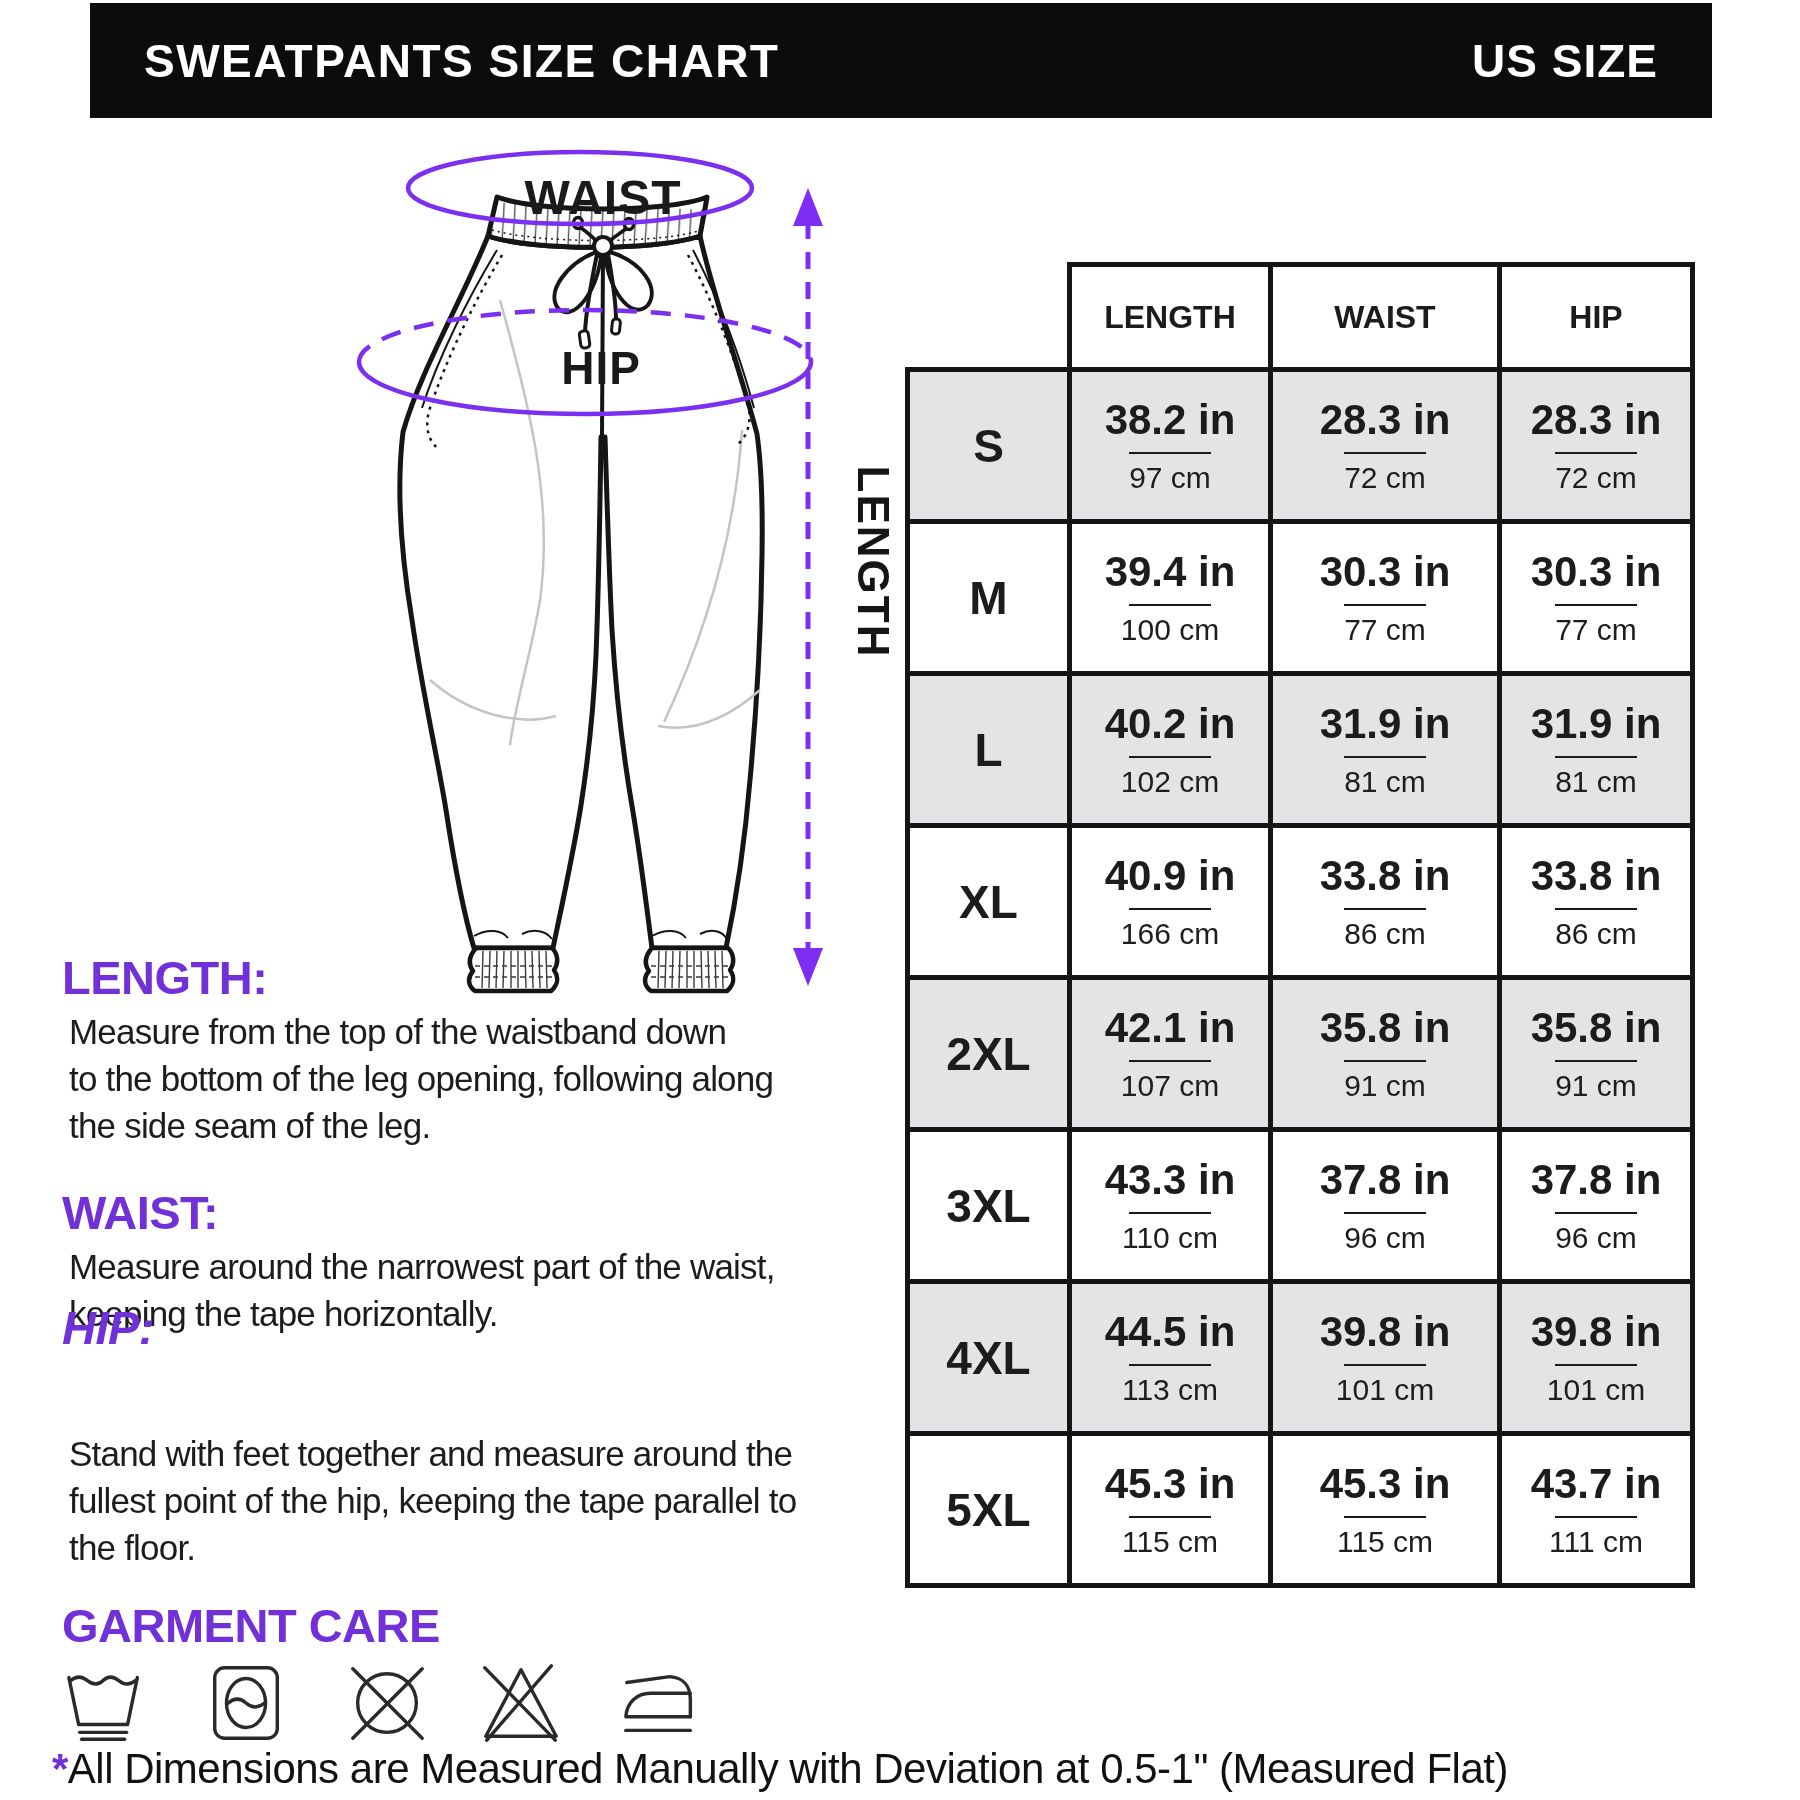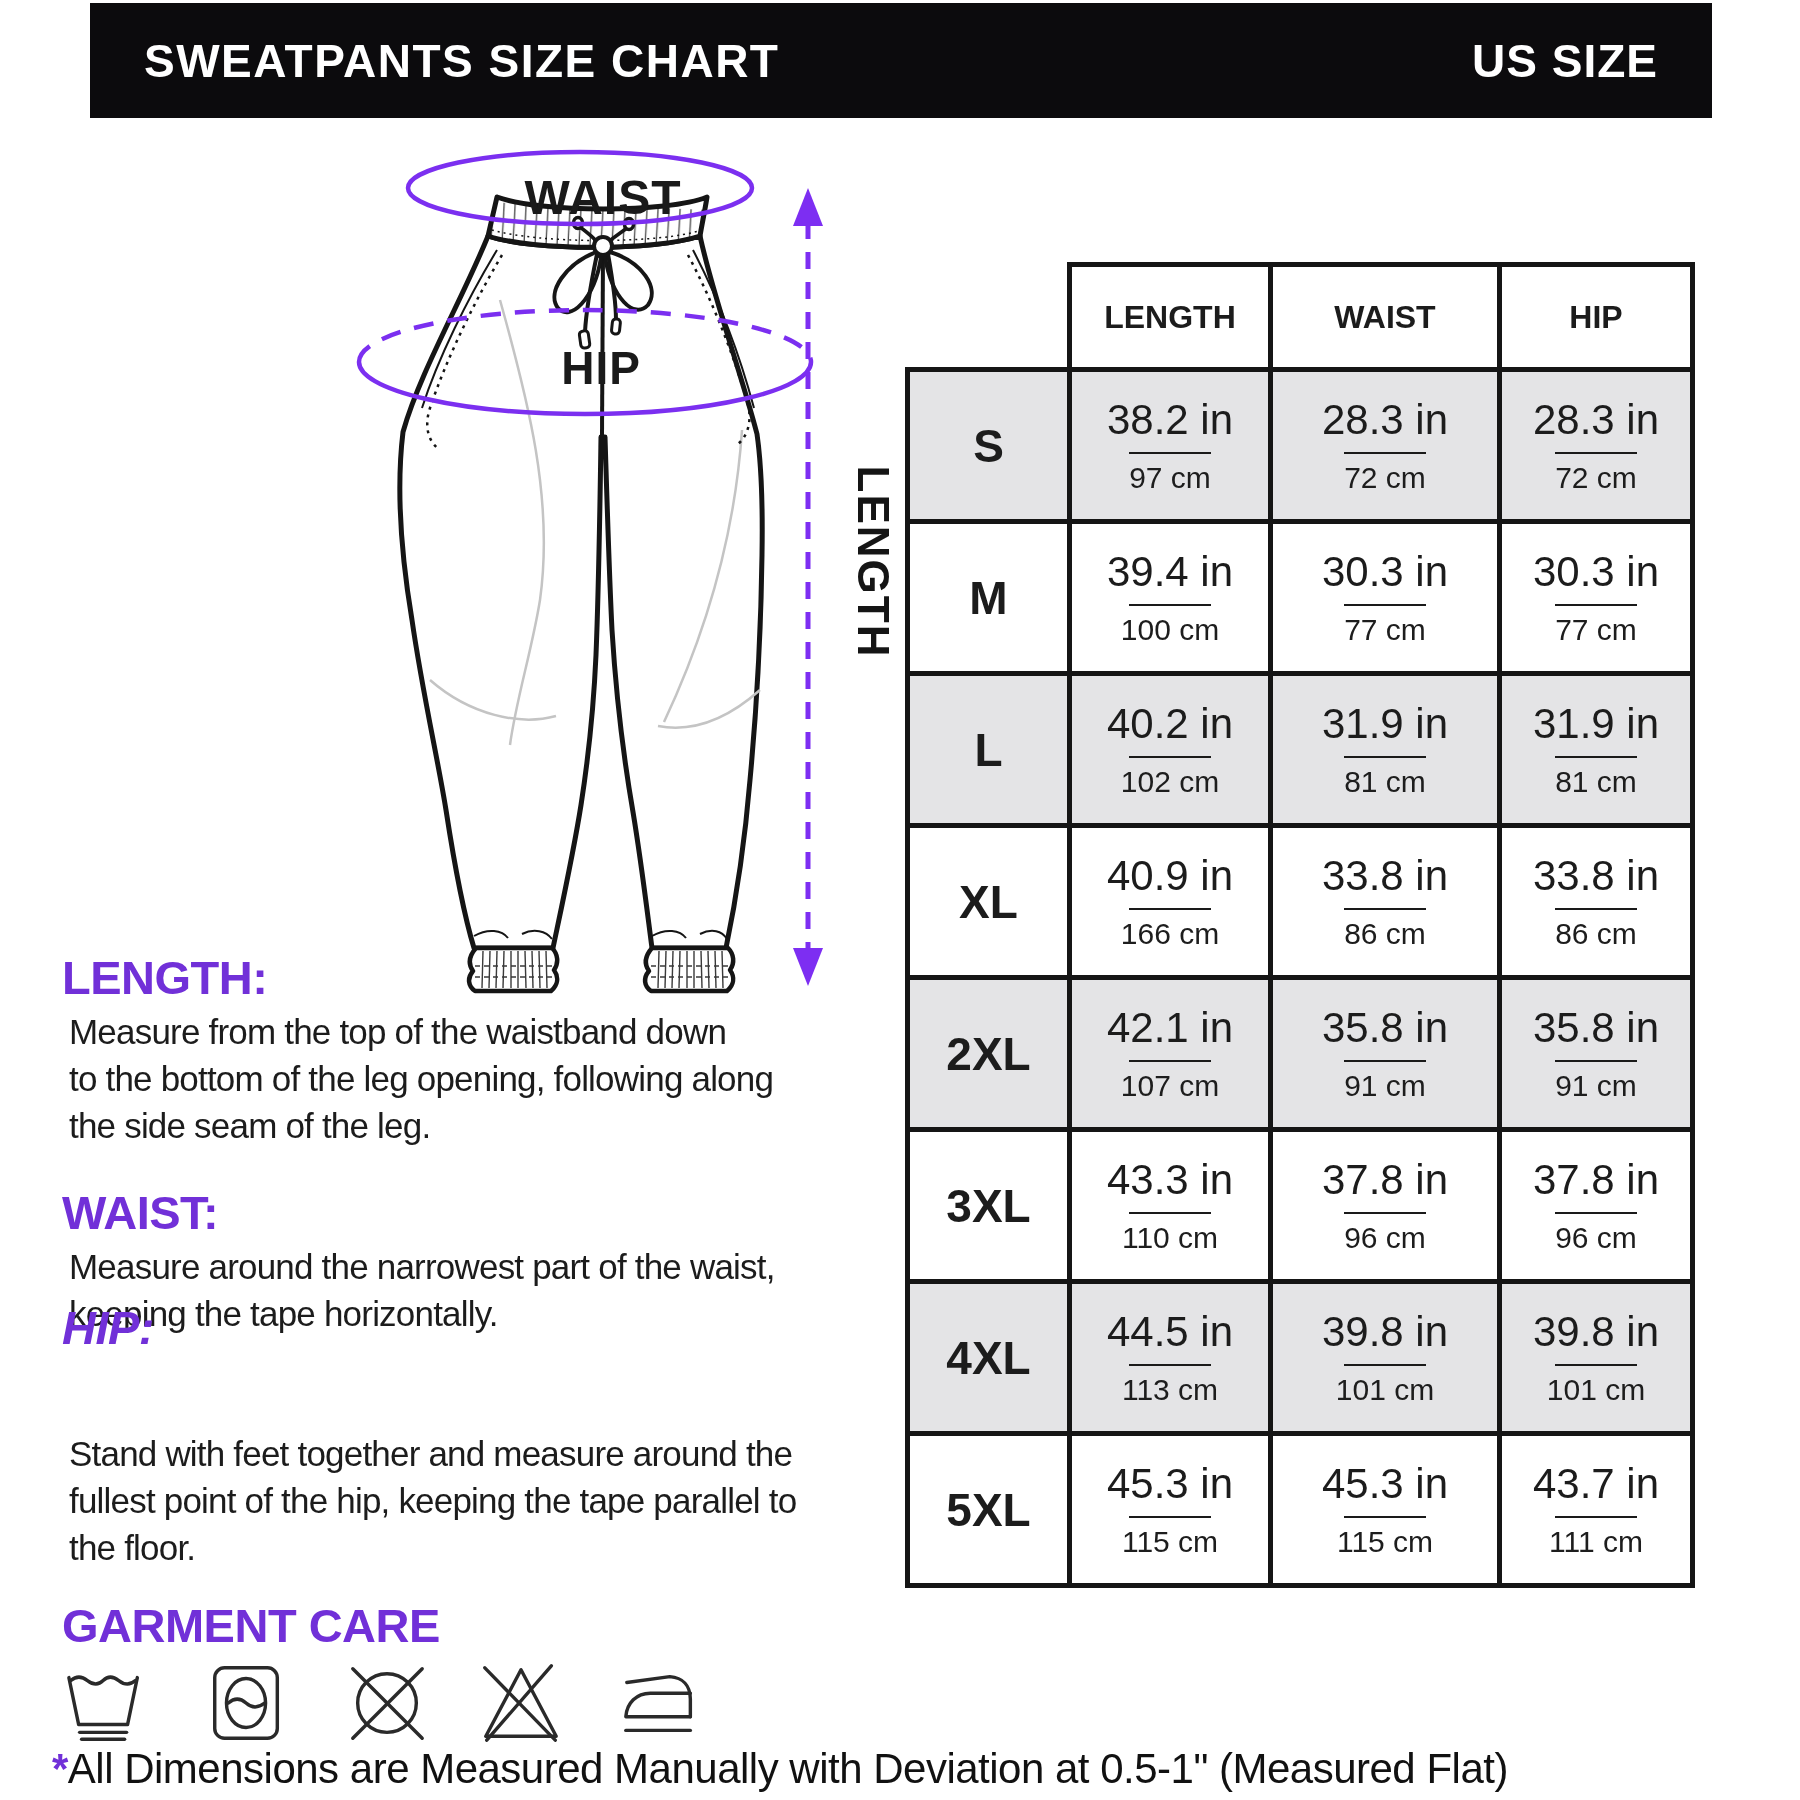--- a/index.html
+++ b/index.html
@@ -39,21 +39,21 @@
   .size-table thead tr{height:105px;}
   .size-table tbody tr{height:152px;}
   .size-table tbody tr:nth-child(odd){background:var(--rowgray);}
   .size-table tbody tr:nth-child(even){background:#ffffff;}
   .col-size{width:162px;}
   .col-length{width:201px;}
   .col-waist{width:229px;}
   .col-hip{width:193px;}
   .size-table th{font-size:32px;font-weight:bold;background:#fff;}
   .size-cell{font-size:46px;font-weight:bold;}
-  .val-in{font-size:42px;font-weight:normal;line-height:1.05;}
+  .val-in{font-size:42px;font-weight:bold;line-height:1.05;}
   .rule{width:82px;height:2px;background:#1a1a1a;margin:10px auto 9px auto;}
   .val-cm{font-size:30px;font-weight:normal;color:#1d1d1d;line-height:1;}
 
   
   .instr-heading{
     position:absolute;left:62px;font-size:47px;font-weight:bold;
     color:var(--heading);letter-spacing:-0.5px;
   }
   .instr-text{
     position:absolute;left:69px;font-size:35px;line-height:47px;

